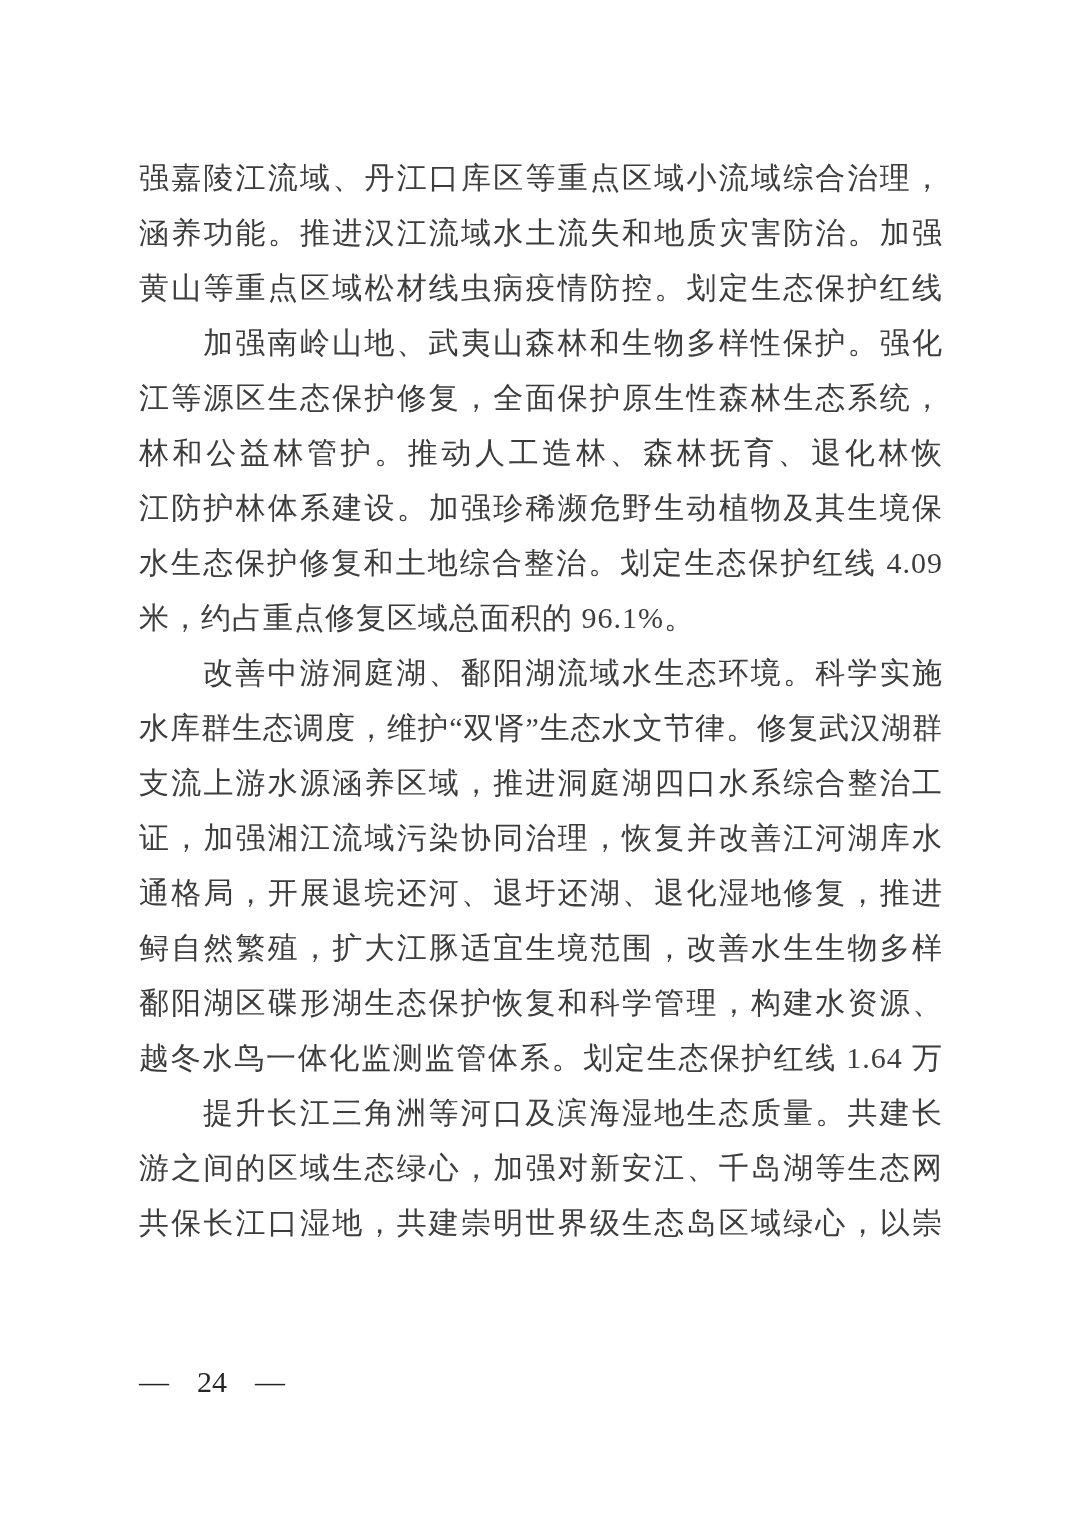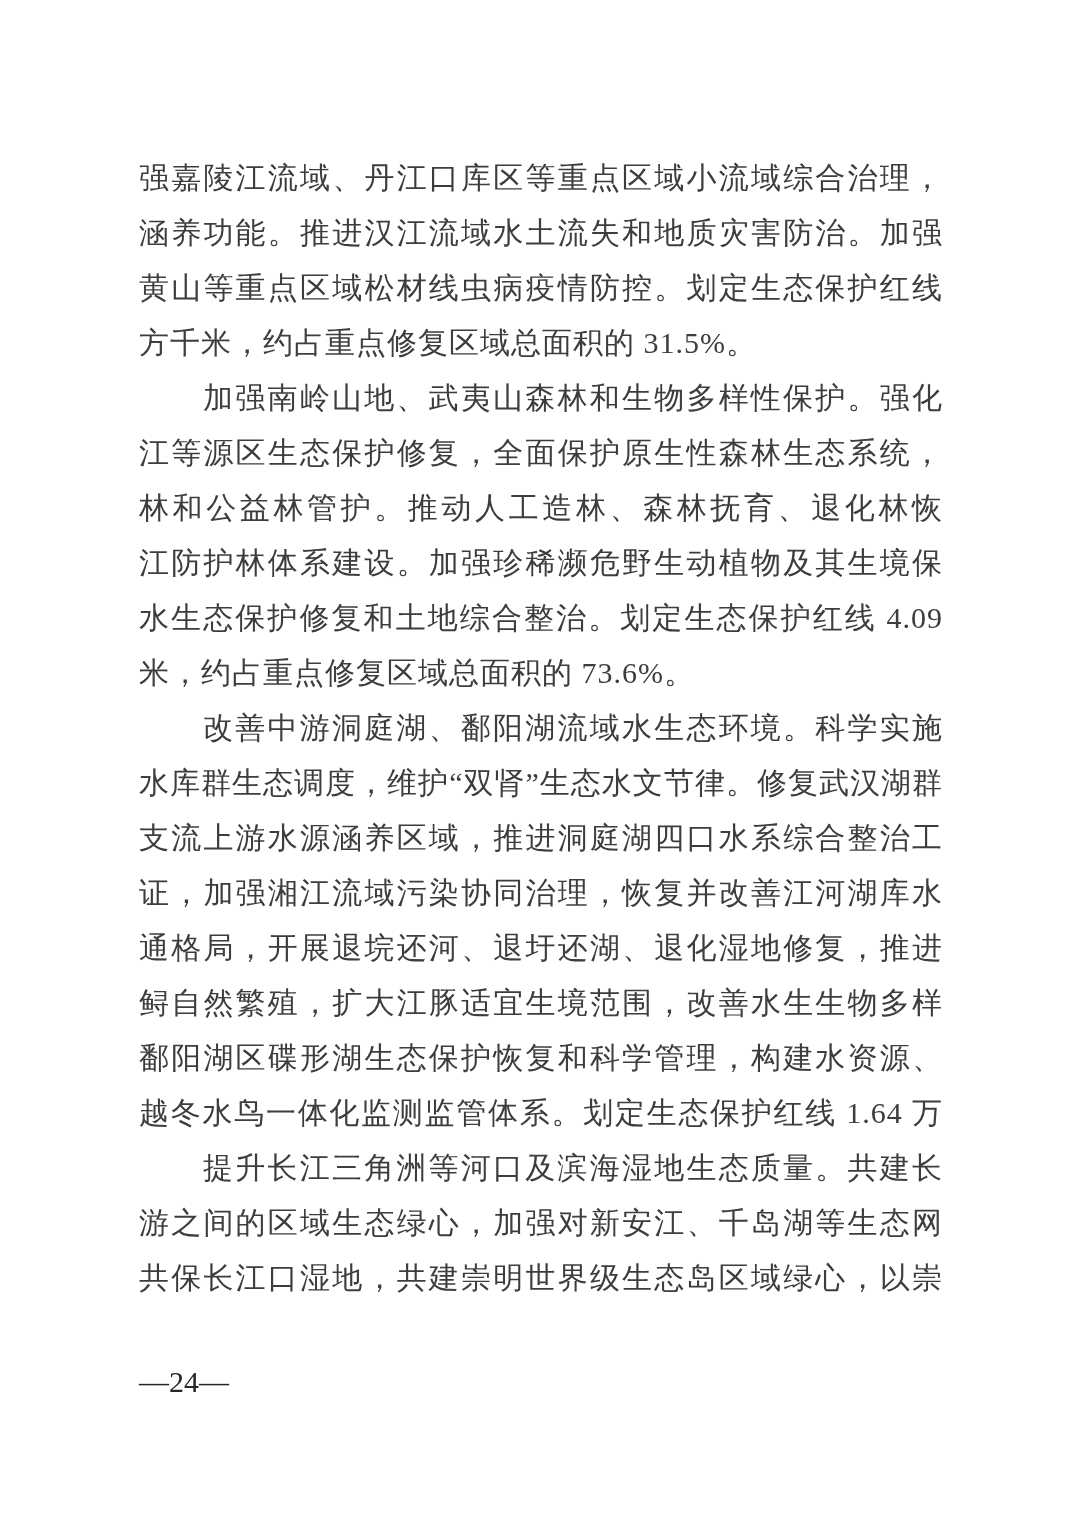--- a/index.html
+++ b/index.html
@@ -46,44 +46,43 @@
     position: absolute;
     left: 139px;
     top: 1360px;
     height: 44px;
     line-height: 44px;
     font-size: 30px;
     color: #262626;
     white-space: nowrap;
   }
   .footer .num {
-    margin: 0 0;
+    margin: 0 28px;
   }
 </style>
 </head>
 <body>
 
 <div class="page">
 
   <div class="textblock">
 
     <div class="para">
       <div class="line">强嘉陵江流域、丹江口库区等重点区域小流域综合治理，提升水源</div>
       <div class="line">涵养功能。推进汉江流域水土流失和地质灾害防治。加强三峡库区、</div>
       <div class="line">黄山等重点区域松材线虫病疫情防控。划定生态保护红线 2.90 万平</div>
-      <div class="line last">方千米，约占重点修复区域总面积的 31.5%。</div>
     </div>
 
     <div class="para">
       <div class="line indent">加强南岭山地、武夷山森林和生物多样性保护。强化赣江、湘</div>
       <div class="line">江等源区生态保护修复，全面保护原生性森林生态系统，推进天然</div>
       <div class="line">林和公益林管护。推动人工造林、森林抚育、退化林恢复，完善长</div>
       <div class="line">江防护林体系建设。加强珍稀濒危野生动植物及其生境保护。强化</div>
       <div class="line">水生态保护修复和土地综合整治。划定生态保护红线 4.09 万平方千</div>
-      <div class="line last">米，约占重点修复区域总面积的 73.6%。</div>
+      <div class="line last">米，约占重点修复区域总面积的 96.1%。</div>
     </div>
 
     <div class="para">
       <div class="line indent">改善中游洞庭湖、鄱阳湖流域水生态环境。科学实施流域梯级</div>
       <div class="line">水库群生态调度，维护“双肾”生态水文节律。修复武汉湖群重要</div>
       <div class="line">支流上游水源涵养区域，推进洞庭湖四口水系综合整治工程前期论</div>
       <div class="line">证，加强湘江流域污染协同治理，恢复并改善江河湖库水系自然连</div>
       <div class="line">通格局，开展退垸还河、退圩还湖、退化湿地修复，推进恢复中华</div>
       <div class="line">鲟自然繁殖，扩大江豚适宜生境范围，改善水生生物多样性。加强</div>
       <div class="line">鄱阳湖区碟形湖生态保护恢复和科学管理，构建水资源、水生态和</div>

